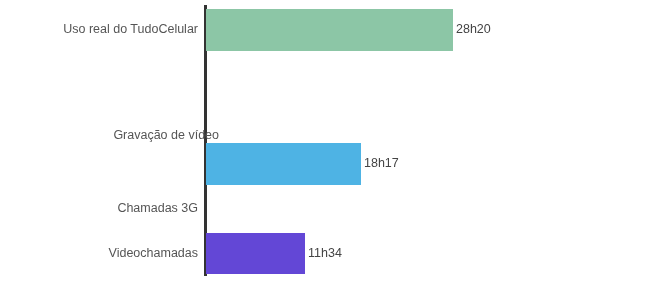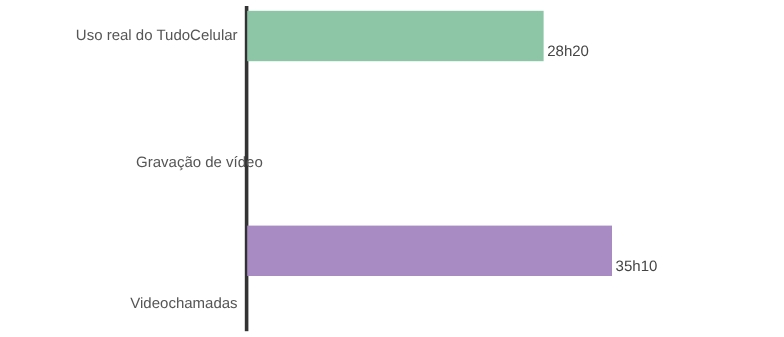--- a/index.html
+++ b/index.html
@@ -44,21 +44,21 @@
     text-align:right;
     font-size:12.5px;
     color:#555555;
     line-height:1.1;
     white-space:nowrap;
   }
   .bar-wrap{
     position:absolute;
     left:206px;
     display:flex;
-    align-items:flex-end;
+    align-items:center;
     height:100%;
   }
   .bar{
     height:100%;
     display:block;
   }
   .val-label{
     font-size:12.5px;
     color:#444444;
     white-space:nowrap;
@@ -83,27 +83,32 @@
     </div>
 
     <div class="bar-row" style="top:56px;height:38px;">
     </div>
 
     <div class="bar-row" style="top:115px;height:42px;margin-left:21px;">
       <div class="cat-label">Gravação de vídeo</div>
     </div>
 
     <div class="bar-row" style="top:143px;height:42px;">
+      <div class="bar-wrap">
+        <div class="bar" style="width:155px;background:#4eb3e4;"></div>
+        <div class="val-label">18h17</div>
+      </div>
     </div>
 
     <div class="bar-row" style="top:188px;height:42px;">
-      <div class="bar-wrap">
-        <div class="bar" style="width:304px;background:#a98bc4;"></div>
-        <div class="val-label">35h10</div>
-      </div>
+      <div class="cat-label">Chamadas 3G</div>
     </div>
 
     <div class="bar-row" style="top:233px;height:41px;padding-left:45px;">
       <div class="cat-label">Videochamadas</div>
+      <div class="bar-wrap">
+        <div class="bar" style="width:99px;background:#6347d6;"></div>
+        <div class="val-label">11h34</div>
+      </div>
     </div>
 
   </div>
 </div>
 
 </body></html>

